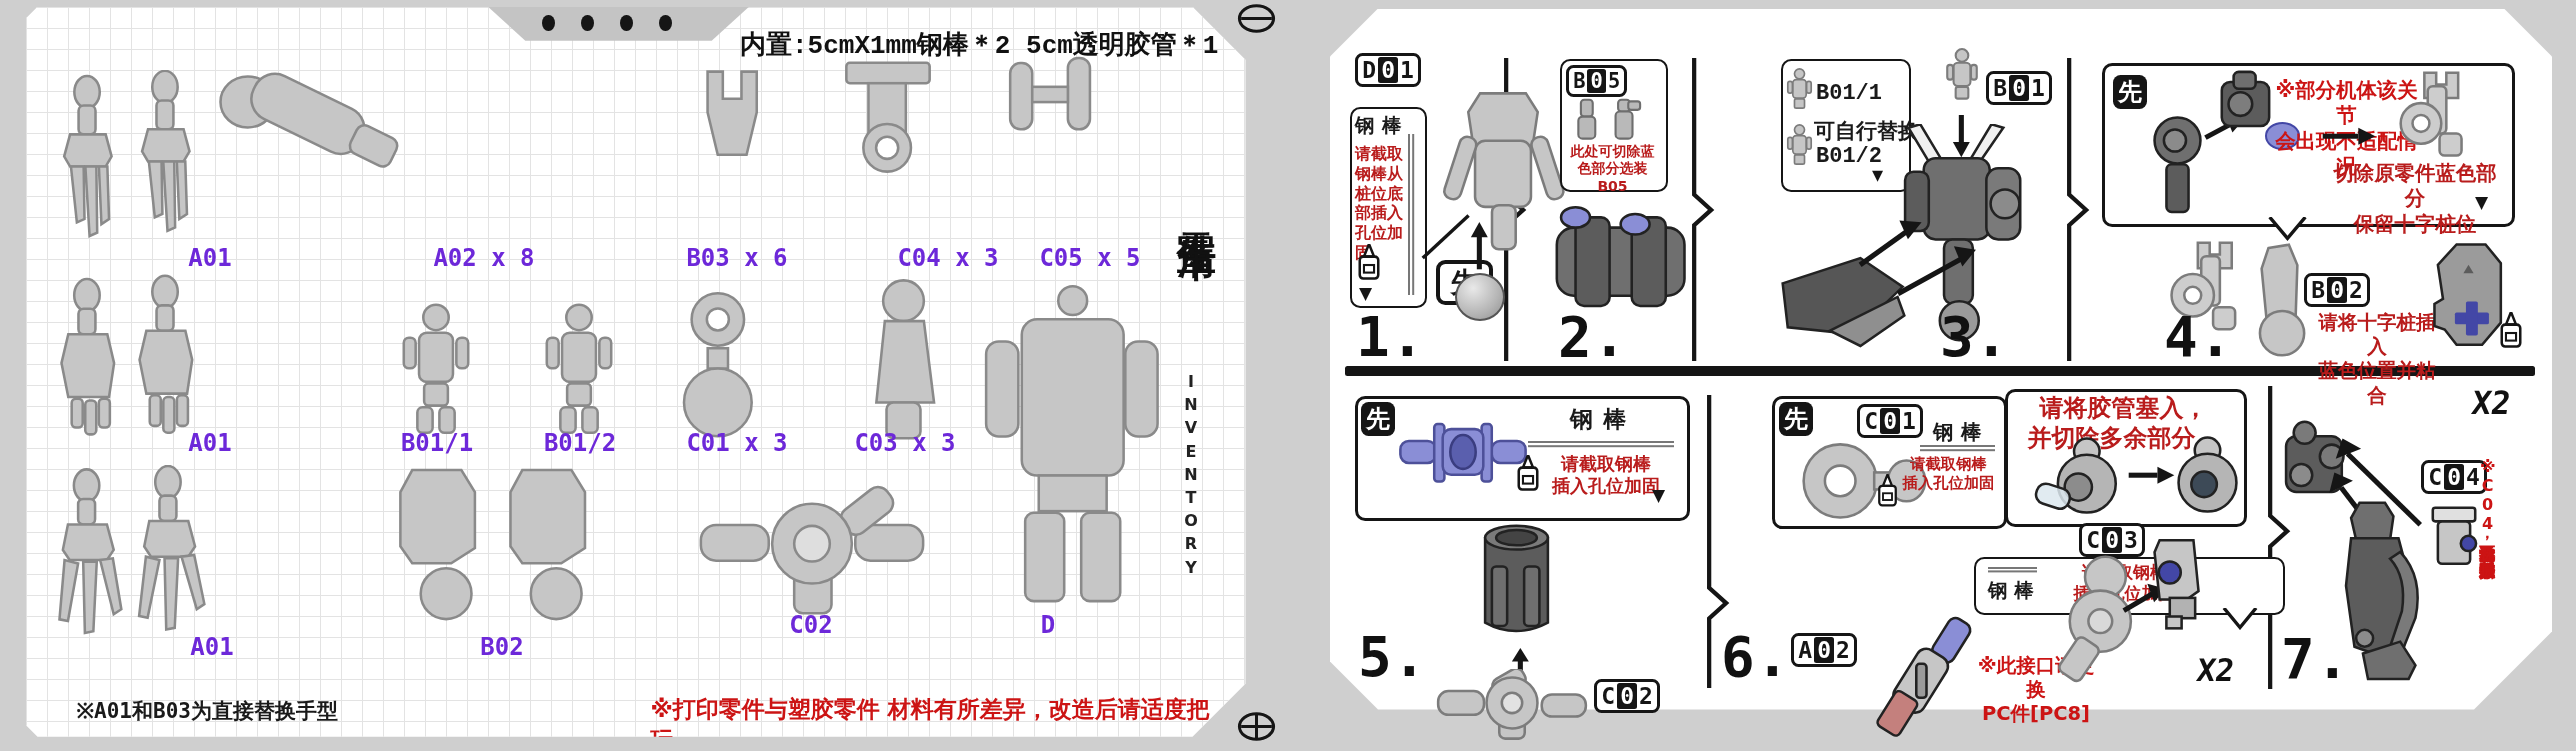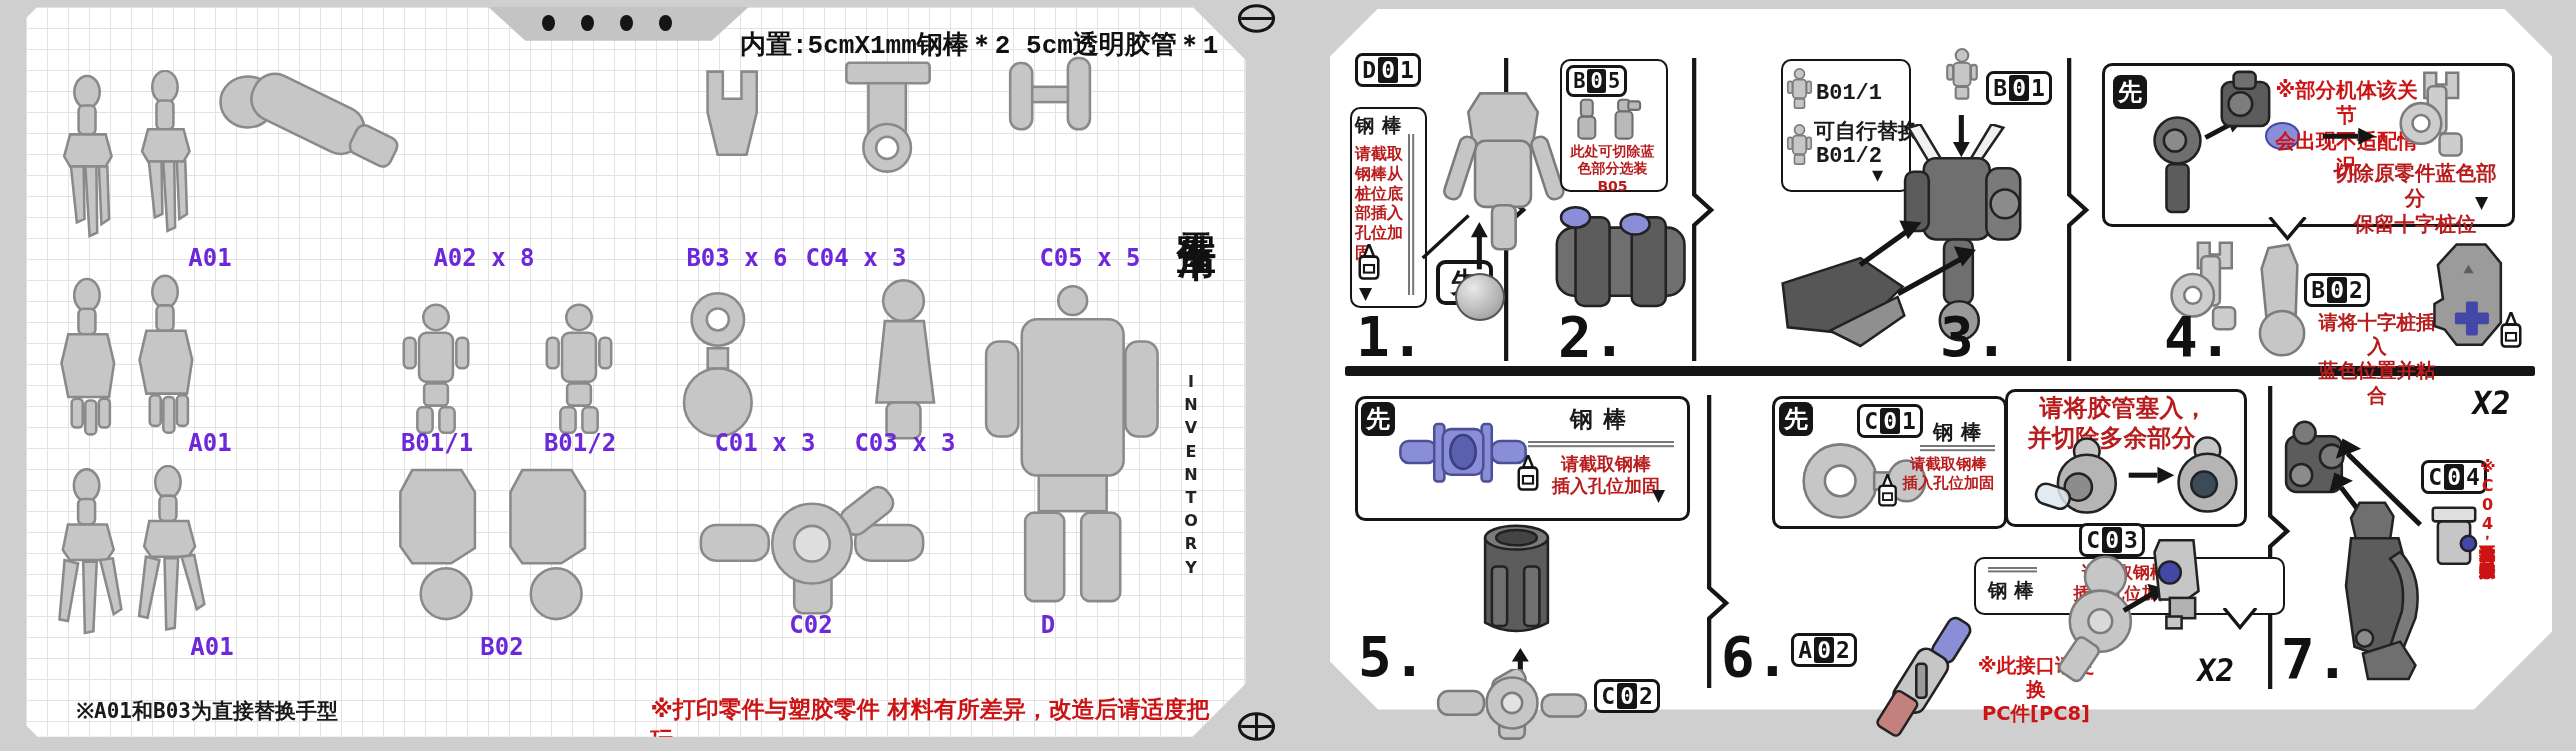--- a/index.html
+++ b/index.html
@@ -227,26 +227,26 @@
       </g>
     <rect x="124" y="118" width="44" height="52" rx="10"></rect>
     <circle cx="145" cy="88" r="47"></circle>
       <circle cx="145" cy="88" r="21" fill="#dedede"></circle>
   </g>
 </svg>
 
 <div class="plabel" style="left:210px;top:244px;">A01</div>
 <div class="plabel" style="left:484px;top:244px;">A02 x 8</div>
 <div class="plabel" style="left:737px;top:244px;">B03 x 6</div>
-<div class="plabel" style="left:856px;top:244px;">C04 x 3</div>
+<div class="plabel" style="left:948px;top:244px;">C04 x 3</div>
 <div class="plabel" style="left:1090px;top:244px;">C05 x 5</div>
 <div class="plabel" style="left:210px;top:429px;">A01</div>
 <div class="plabel" style="left:437px;top:429px;">B01/1</div>
 <div class="plabel" style="left:580px;top:429px;">B01/2</div>
-<div class="plabel" style="left:737px;top:429px;margin-left:28px;">C01 x 3</div>
+<div class="plabel" style="left:737px;top:429px;">C01 x 3</div>
 <div class="plabel" style="left:905px;top:429px;">C03 x 3</div>
 <div class="plabel" style="left:212px;top:633px;">A01</div>
 <div class="plabel" style="left:502px;top:633px;">B02</div>
 <div class="plabel" style="left:811px;top:611px;">C02</div>
 <div class="plabel" style="left:1048px;top:611px;">D</div>
 
 <div id="panel-right" class="panel"></div>
 
 <div class="ab" style="left:1345px;top:366px;width:1190px;height:10.2px;background:#151515;border-radius:2.5px;"></div>
 <svg class="ab" style="left:1501px;top:58px;" width="29" height="303" viewBox="0 0 34 357">

